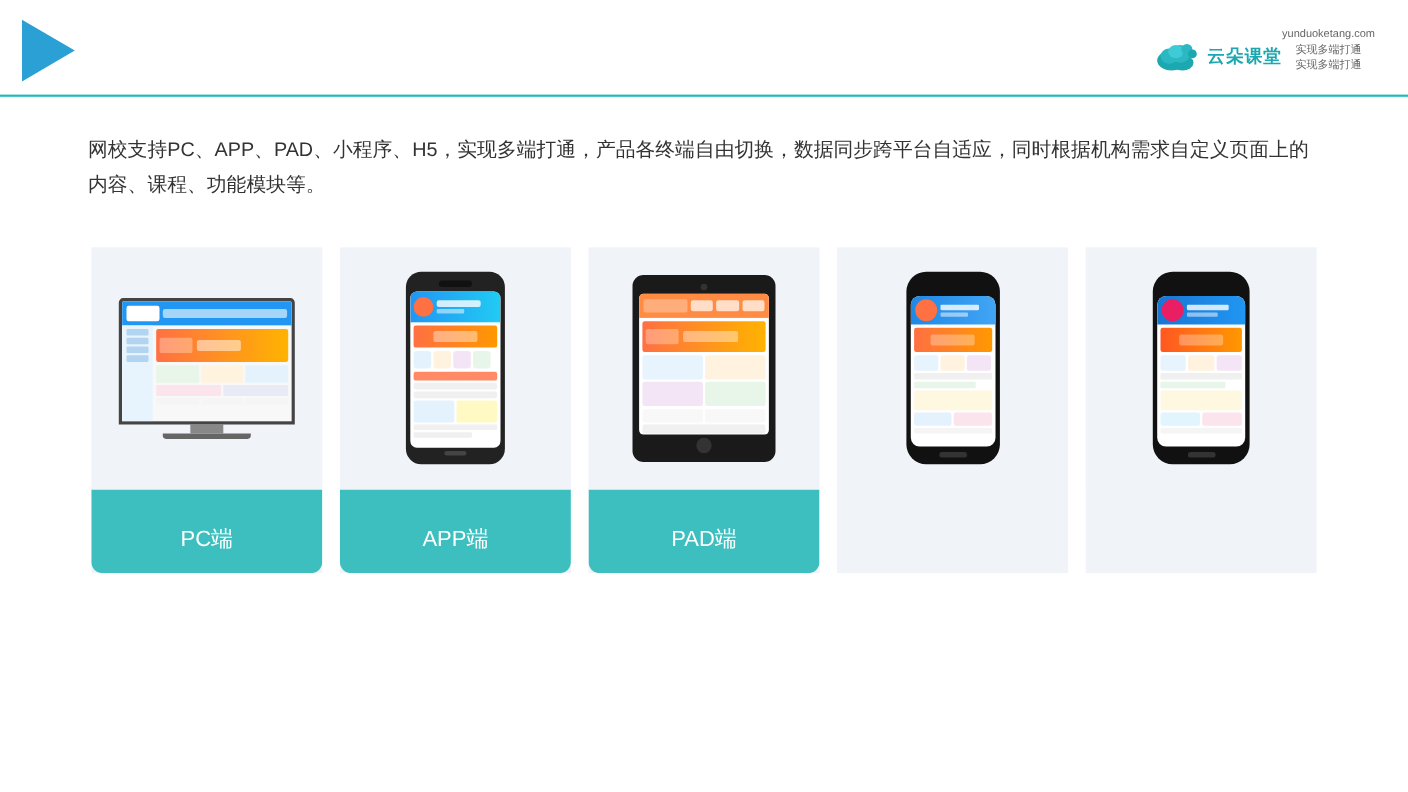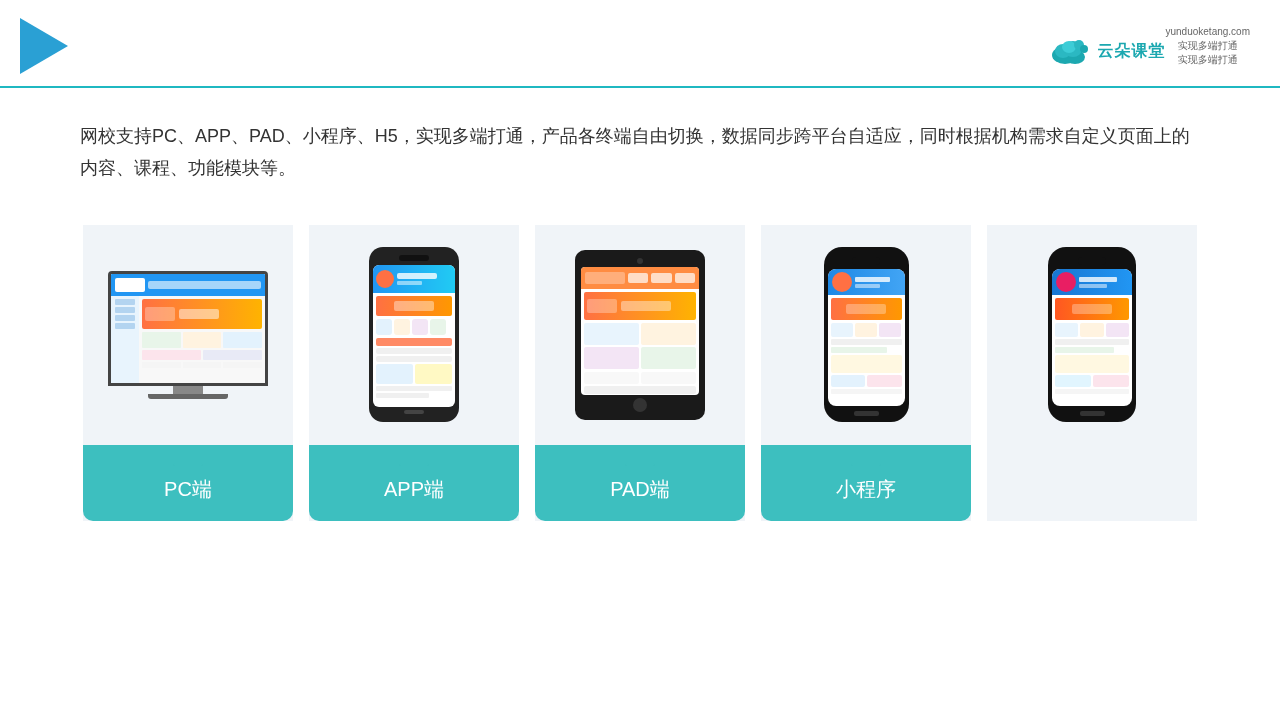--- a/index.html
+++ b/index.html
@@ -576,24 +576,20 @@
             <div style="display:flex;gap:2px;">
               <div style="flex:1;height:12px;background:#e3f2fd;border-radius:2px;"></div>
               <div style="flex:1;height:12px;background:#fce4ec;border-radius:2px;"></div>
             </div>
             <div style="margin-top:2px;height:5px;background:#f5f5f5;border-radius:1px;"></div>
           </div>
         </div>
         <div style="width:25px;height:5px;background:#333;border-radius:2px;margin:5px auto 0;"></div>
       </div>
     </div>
-    <div class="card-label">
-      <div class="divider-line"></div>
-      <span>小程序</span>
-    </div>
   </div>
 
   <div class="card">
     <div class="card-image-area">
       <div class="phone-notch-style" style="width:88px;">
         <div class="notch-bar">
           <div class="notch-cutout"></div>
         </div>
         <div class="phone-screen" style="border-radius:8px;flex:1;">
           <div style="height:26px;background:linear-gradient(90deg,#1976d2,#2196f3);display:flex;align-items:center;padding:4px;">

